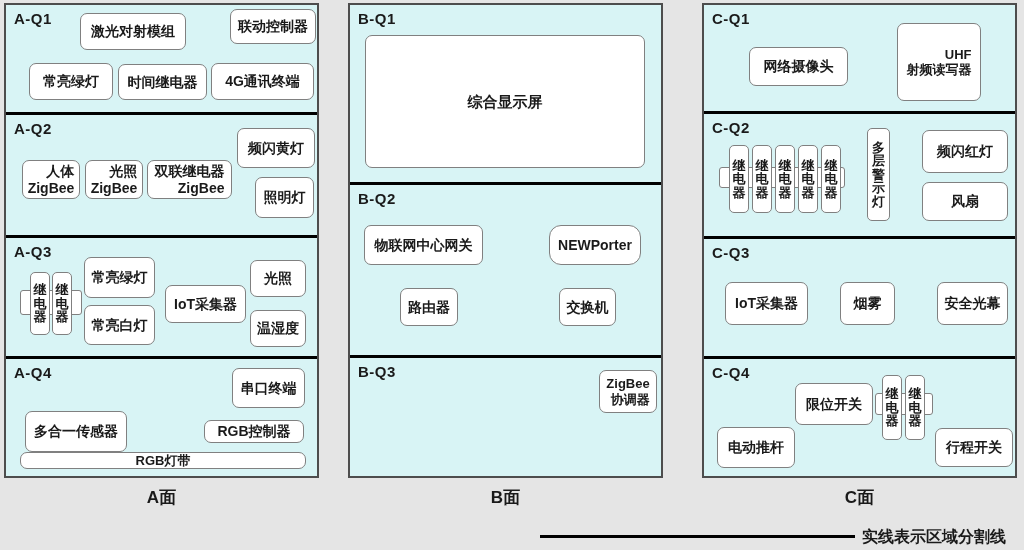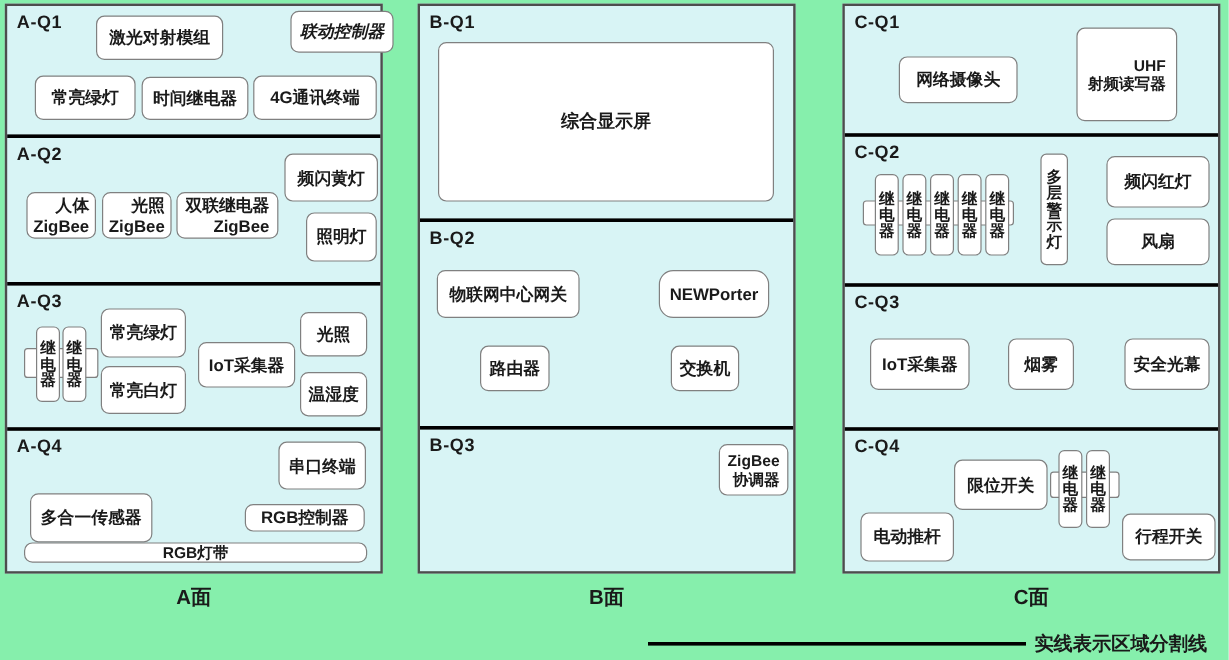--- a/index.html
+++ b/index.html
@@ -1,17 +1,17 @@
 <!DOCTYPE html>
 <html><head>
 <meta charset="utf-8">
 <style>
   html, body { margin:0; padding:0; background:#ffffff; }
   #canvas {
-    position:relative; width:1024px; height:550px; background:#86efac;
+    position:relative; width:1024px; height:550px; background:#e5e5e5;
     font-family:"Liberation Sans", sans-serif; font-weight:bold; color:#1a1a1a;
     overflow:hidden;
   }
   .panel {
     position:absolute; background:#d8f4f5; border:2px solid #4d4d4d;
     box-sizing:border-box; display:flex; flex-direction:column;
   }
   .quadrant { position:relative; box-sizing:border-box; flex:0 0 auto; }
   .quadrant.divided { border-top:3px solid #000000; }
   .qlabel { position:absolute; left:8px; top:5px; font-size:15px; letter-spacing:.5px; }
@@ -32,21 +32,21 @@
 </style>
 </head>
 <body>
 
 <div id="canvas">
   <div id="panels">
       <div class="panel" style="left: 4px; top: 3px; width: 315px; height: 475px;">
         <div class="quadrant" style="height: 107px;">
           <div class="qlabel">A-Q1</div>
           <div class="box" style="left: 74px; top: 8px; width: 106px; height: 37px;">激光对射模组</div>
-          <div class="box" style="left: 236px; top: 4px; width: 86px; height: 35px; font-style: italic;">联动控制器</div>
+          <div class="box" style="left: 224px; top: 4px; width: 86px; height: 35px;">联动控制器</div>
           <div class="box" style="left: 23px; top: 58px; width: 84px; height: 37px;">常亮绿灯</div>
           <div class="box" style="left: 112px; top: 59px; width: 89px; height: 36px;">时间继电器</div>
           <div class="box" style="left: 205px; top: 58px; width: 103px; height: 37px;">4G通讯终端</div>
         </div>
         <div class="quadrant divided" style="height: 123px; padding-left: 26px;">
           <div class="qlabel">A-Q2</div>
           <div class="box" style="left: 231px; top: 13px; width: 78px; height: 40px;">频闪黄灯</div>
           <div class="box" style="left: 16px; top: 45px; width: 58px; height: 39px;">人体
 ZigBee</div>
           <div class="box" style="left: 79px; top: 45px; width: 58px; height: 39px;">光照

